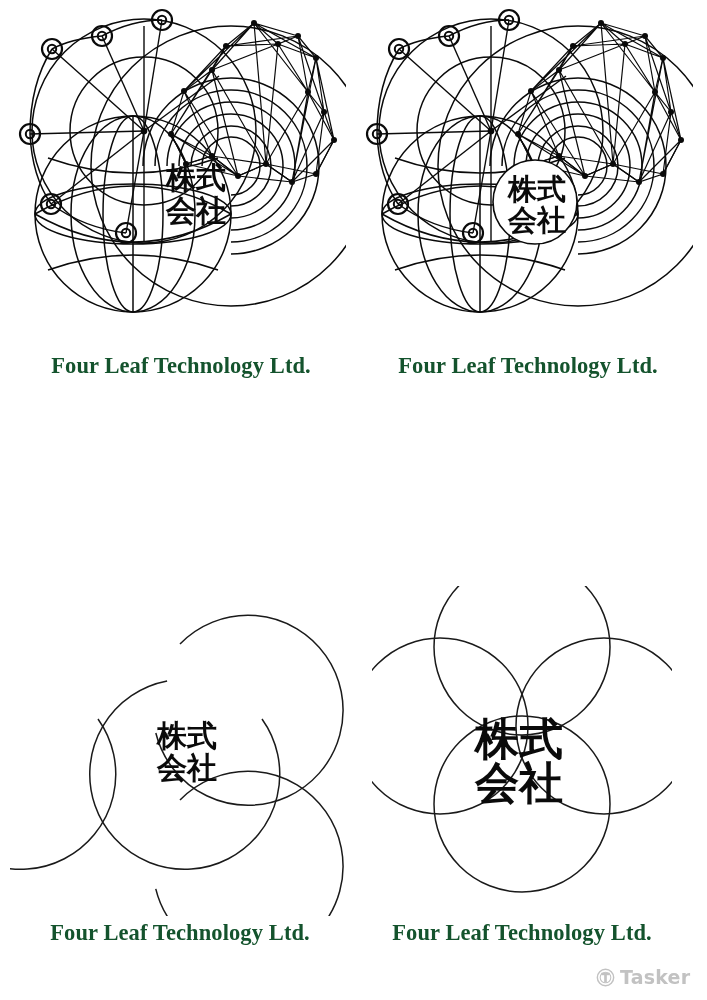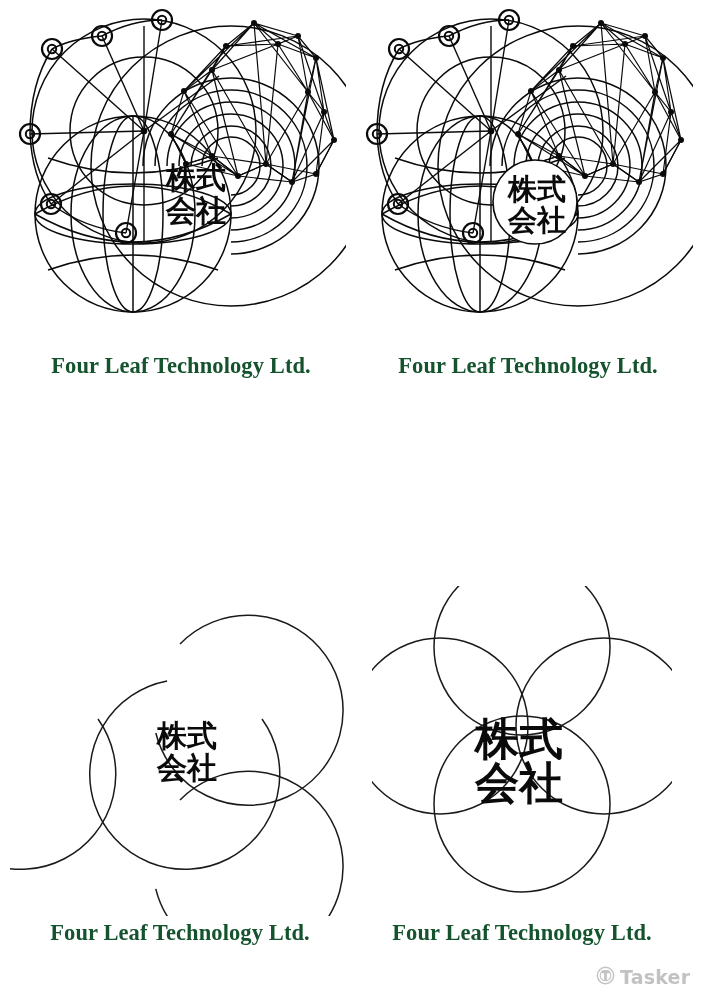--- a/index.html
+++ b/index.html
@@ -49,20 +49,21 @@
   #cell-tr .logo-caption { font-size: 22.5px; margin-top: 2px; }
   #cell-bl .logo-caption,
   #cell-br .logo-caption { font-size: 22.5px; margin-top: 4px; }
 
   
   .watermark {
     position: absolute;
     left: 596px;
     top: 966px;
     display: flex;
+    align-items: center;
     gap: 5px;
     opacity: 1;
   }
   .watermark-text {
     font-family: "DejaVu Sans", sans-serif;
     font-size: 19px;
     font-weight: 600;
     color: #c2c2c2;
     letter-spacing: 0.2px;
   }

